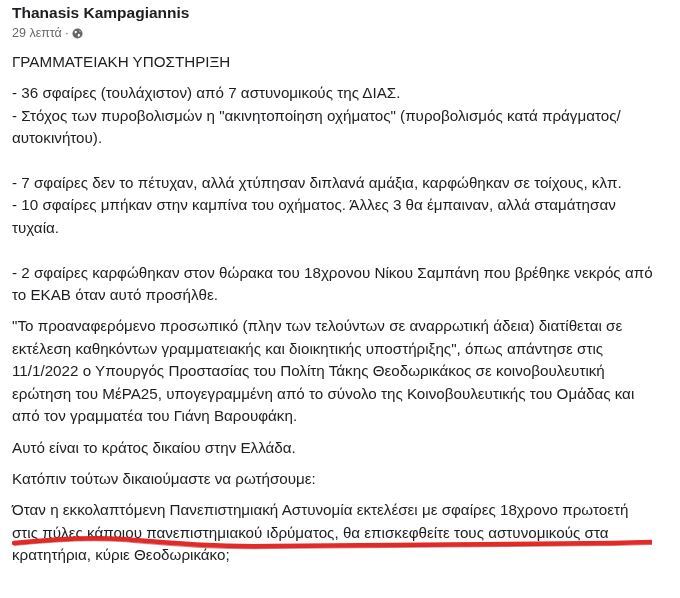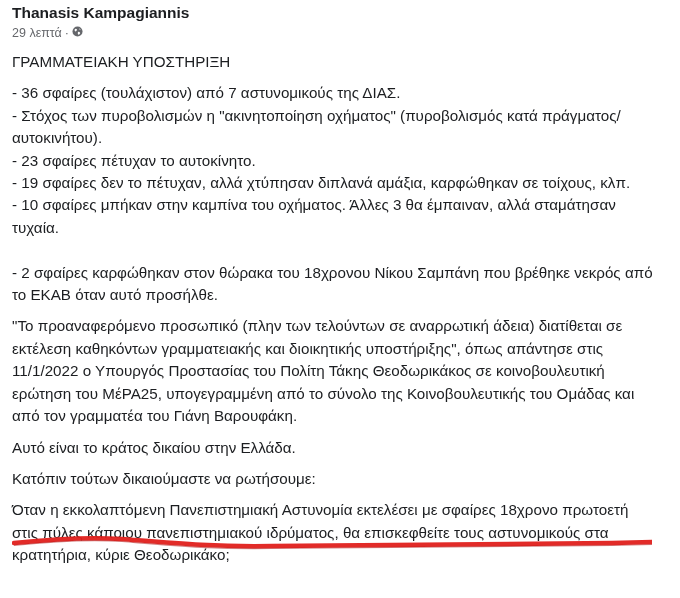--- a/index.html
+++ b/index.html
@@ -1,19 +1,19 @@
 <!DOCTYPE html>
 <html><head>
   <meta charset="utf-8">
   <style>
     html, body { margin: 0; padding: 0; background: #ffffff; }
     body { width: 680px; height: 598px; overflow: hidden; position: relative;
            font-family: "Liberation Sans", sans-serif; color: #1c1e21; }
     .author { position: absolute; left: 12px; top: 4px; font-weight: bold; font-size: 15.5px; color: #1c1e21; }
-    .meta { position: absolute; left: 12px; top: 26px; font-size: 12.5px; color: #65676b; display: flex; }
+    .meta { position: absolute; left: 12px; top: 26px; font-size: 12.5px; color: #65676b; display: flex; align-items: center; }
     .meta .dot { margin: 0 3px; }
     .globe { display: inline-block; width: 11px; height: 11px; }
     .body { position: absolute; left: 12px; top: 51px; width: 650px; font-size: 15.2px; line-height: 22.4px; }
     .body p { margin: 0 4px 9px 0; }
     .highlight { position: relative; }
     .redline { position: absolute; left: 12px; top: 531px; width: 640px; height: 30px; pointer-events: none; }
   </style>
 </head>
 <body>
 
@@ -27,22 +27,22 @@
       <path d="M3 3.5 Q4.5 2.5 5.5 4 Q5 5.5 3.5 6 Q2.5 5 3 3.5Z M6.5 6.5 Q8 6 9 7.5 Q8.5 9.5 6.8 9.5 Q6 8 6.5 6.5Z M7.5 2.5 Q9 3 9.5 4.5 Q8.5 4.5 7.5 2.5Z" fill="#ffffff"></path>
     </svg>
   </span>
 </div>
 
 <div class="body">
   <p><span>ΓΡΑΜΜΑΤΕΙΑΚΗ ΥΠΟΣΤΗΡΙΞΗ</span></p>
   <p>
     <span>- 36 σφαίρες (τουλάχιστον) από 7 αστυνομικούς της ΔΙΑΣ.</span><br>
     <span>- Στόχος των πυροβολισμών η "ακινητοποίηση οχήματος" (πυροβολισμός κατά πράγματος/αυτοκινήτου).</span><br>
-    <span>- 23 σφαίρες πέτυχαν το αυτοκίνητο.</span><br>
-    <span>- 19 σφαίρες δεν το πέτυχαν, αλλά χτύπησαν διπλανά αμάξια, καρφώθηκαν σε τοίχους, κλπ.</span><br>
+    <br>
+    <span>- 7 σφαίρες δεν το πέτυχαν, αλλά χτύπησαν διπλανά αμάξια, καρφώθηκαν σε τοίχους, κλπ.</span><br>
     <span>- 10 σφαίρες μπήκαν στην καμπίνα του οχήματος. Άλλες 3 θα έμπαιναν, αλλά σταμάτησαν τυχαία.</span><br>
     <br>
     <span>- 2 σφαίρες καρφώθηκαν στον θώρακα του 18χρονου Νίκου Σαμπάνη που βρέθηκε νεκρός από το ΕΚΑΒ όταν αυτό προσήλθε.</span>
   </p>
   <p><span>"Το προαναφερόμενο προσωπικό (πλην των τελούντων σε αναρρωτική άδεια) διατίθεται σε εκτέλεση καθηκόντων γραμματειακής και διοικητικής υποστήριξης", όπως απάντησε στις 11/1/2022 ο Υπουργός Προστασίας του Πολίτη Τάκης Θεοδωρικάκος σε κοινοβουλευτική ερώτηση του ΜέΡΑ25, υπογεγραμμένη από το σύνολο της Κοινοβουλευτικής του Ομάδας και από τον γραμματέα του Γιάνη Βαρουφάκη.</span></p>
   <p><span>Αυτό είναι το κράτος δικαίου στην Ελλάδα.</span></p>
   <p><span>Κατόπιν τούτων δικαιούμαστε να ρωτήσουμε:</span></p>
   <p class="highlight"><span>Όταν η εκκολαπτόμενη Πανεπιστημιακή Αστυνομία εκτελέσει με σφαίρες 18χρονο πρωτοετή στις πύλες κάποιου πανεπιστημιακού ιδρύματος, θα επισκεφθείτε τους αστυνομικούς στα κρατητήρια, κύριε Θεοδωρικάκο;</span></p>
 </div>
 

